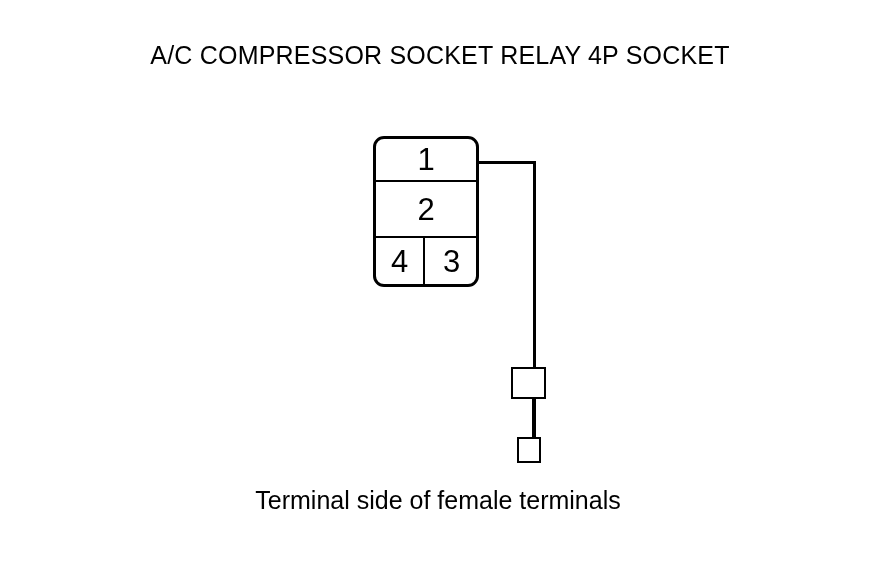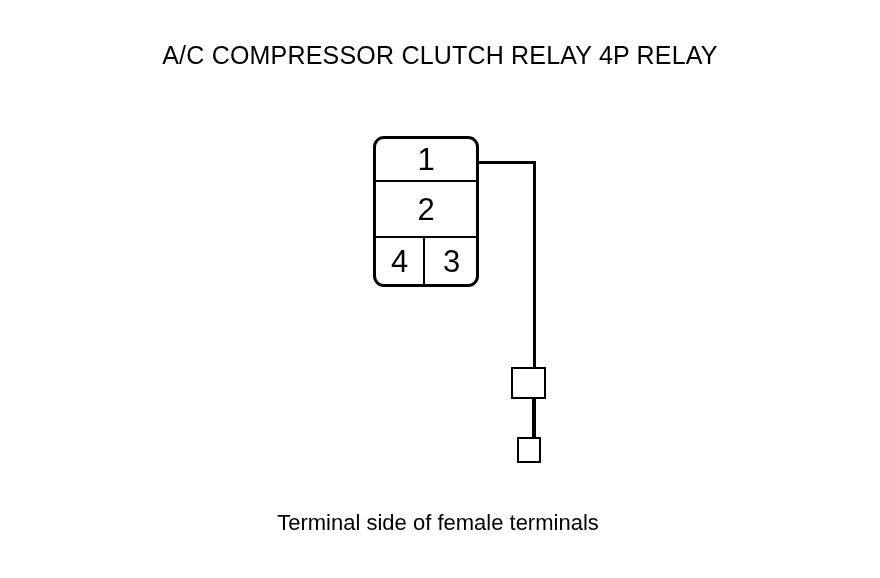--- a/index.html
+++ b/index.html
@@ -129,34 +129,34 @@
     left: 517px;
     top: 437px;
     width: 24px;
     height: 26px;
   }
 
   
   #caption {
     position: absolute;
     left: 0;
-    top: 510px;
+    top: 486px;
     width: 876px;
     text-align: center;
-    font-size: 22px;
+    font-size: 25px;
     font-weight: 400;
     white-space: nowrap;
   }
 </style>
 </head>
 <body>
 
 <div id="page">
 
-  <div id="title">A/C COMPRESSOR CLUTCH RELAY 4P RELAY</div>
+  <div id="title">A/C COMPRESSOR SOCKET RELAY 4P SOCKET</div>
 
   <div id="socket">
 
     <div class="cell" id="cell-1">
       <span>1</span>
     </div>
 
     <div class="cell" id="cell-2">
       <span>2</span>
     </div>

